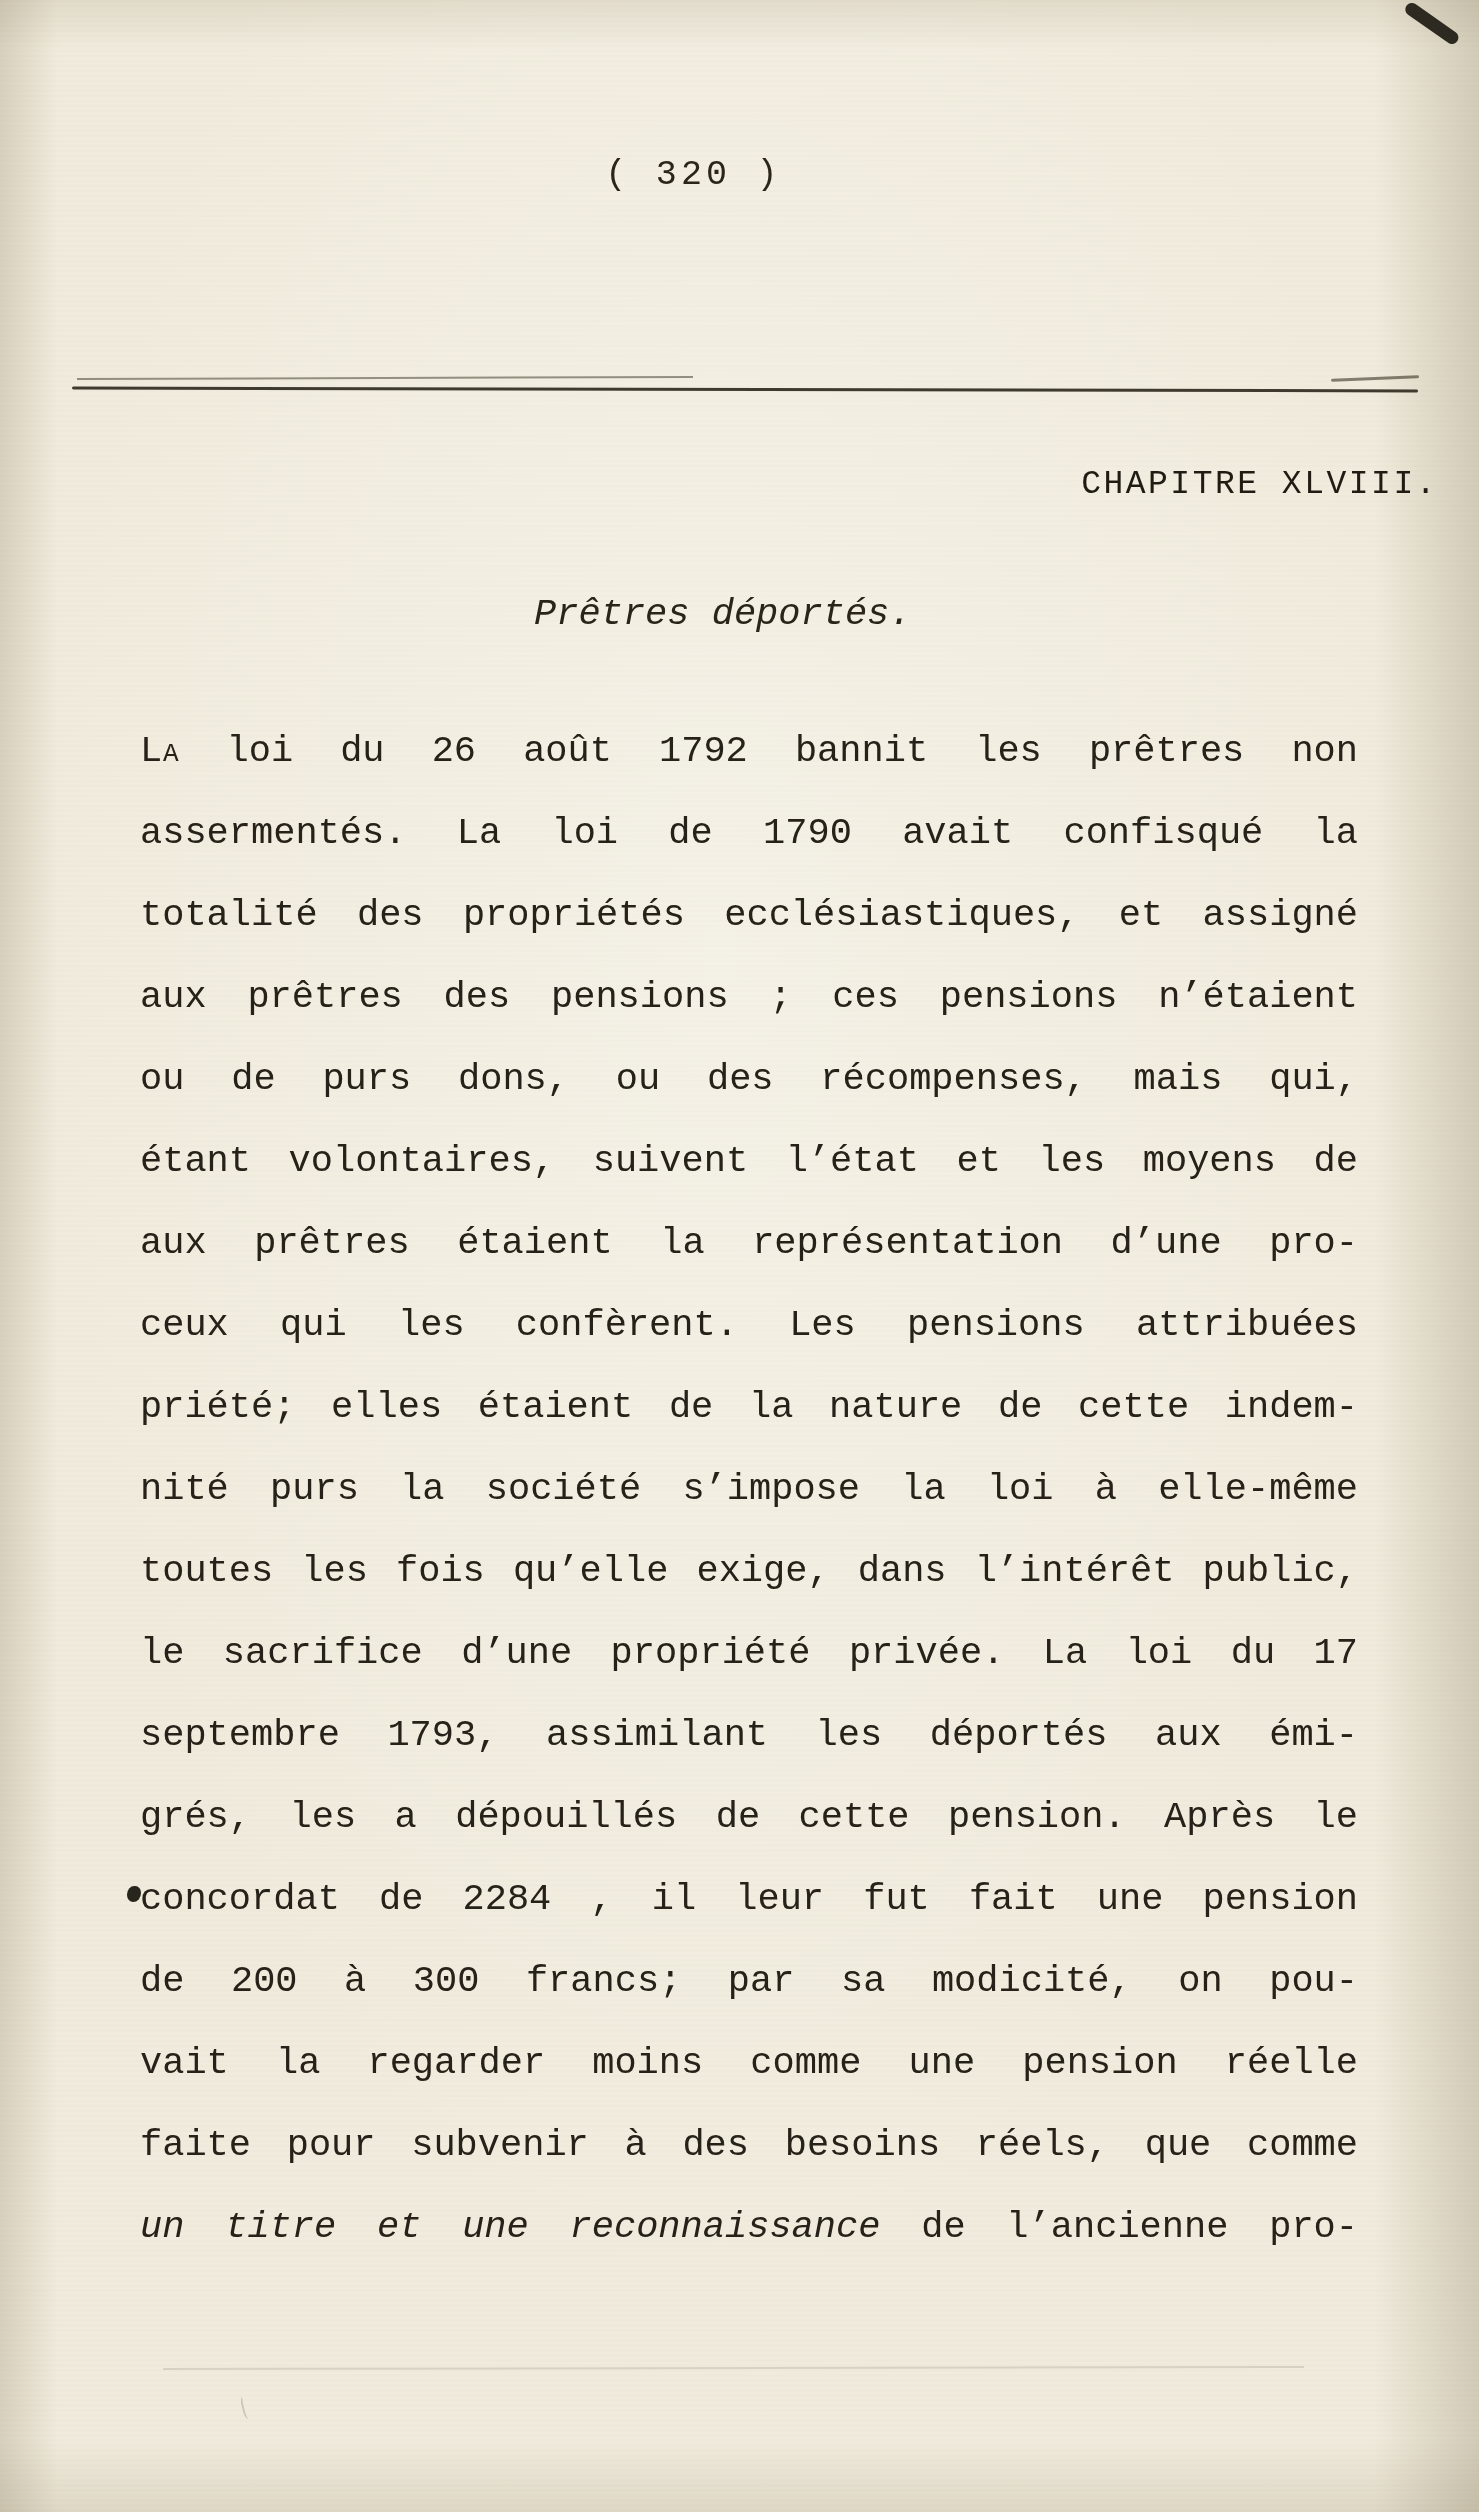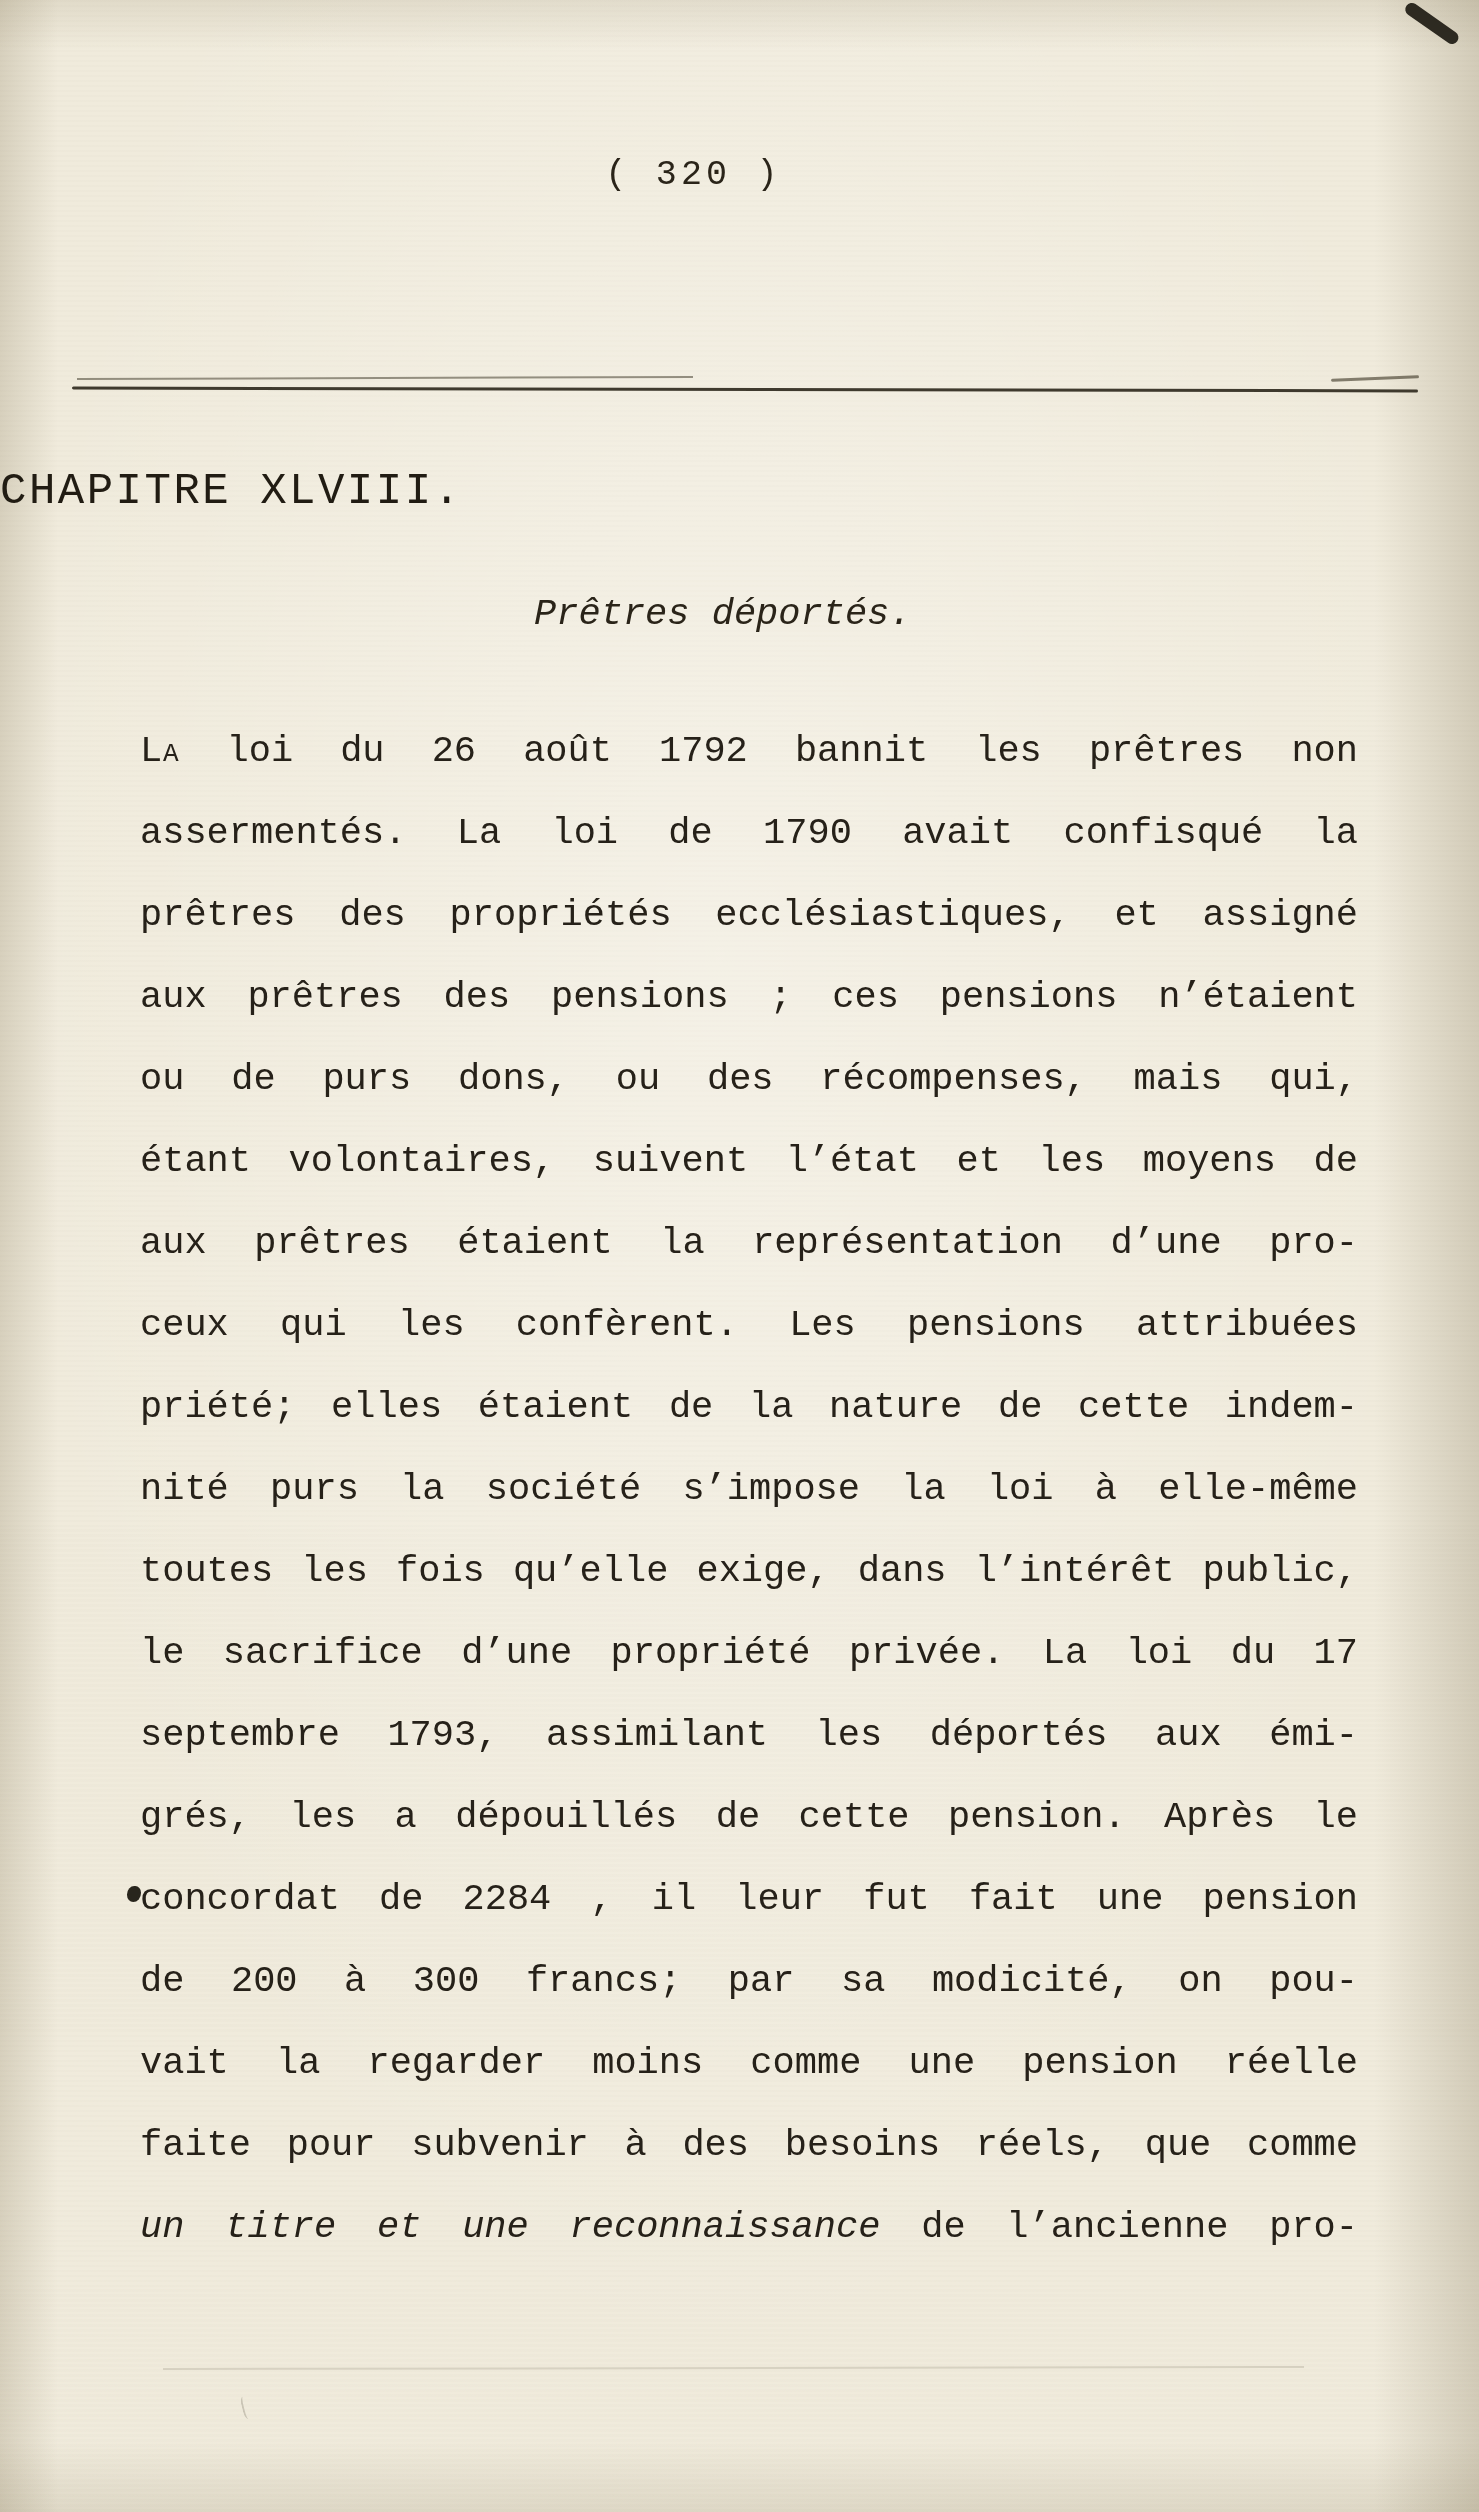--- a/index.html
+++ b/index.html
@@ -34,21 +34,21 @@
   .rule-partial{
     position:absolute;top:377px;left:77px;width:616px;height:1.7px;
     background:rgba(70,64,48,.55);transform:rotate(-0.18deg);
   }
   .rule-right-tick{
     position:absolute;top:377px;left:1331px;width:88px;height:2.5px;
     background:rgba(70,64,48,.65);transform:rotate(-2.2deg);border-radius:1.7px;
   }
   .title{
     position:absolute;top:466px;left:0;width:1438px;margin:0;
-    text-align:left;font-size:44px;font-weight:normal;
+    text-align:right;font-size:33px;font-weight:normal;
     letter-spacing:2.5px;color:#211c13;
   }
   .subtitle{
     position:absolute;top:593px;left:0;width:1479px;
     text-align:center;font-style:italic;font-size:37px;
     transform:translateX(-16.7px);color:#2a2419;
   }
   .body{
     position:absolute;top:710px;left:140px;width:1218px;
   }
@@ -87,21 +87,21 @@
   <div class="rule-partial"></div>
   <div class="rule-right-tick"></div>
   <div class="rule-main"></div>
 
   <h1 class="title">CHAPITRE XLVIII.</h1>
   <div class="subtitle">Prêtres déportés.</div>
 
   <div class="body">
       <div class="line"><span class="sc">La</span><span> loi du 26 août 1792 bannit les prêtres non</span></div>
       <div class="line"><span>assermentés. La loi de 1790 avait confisqué la</span></div>
-      <div class="line"><span>prêtres des propriétés ecclésiastiques, et assigné</span></div>
+      <div class="line"><span>totalité des propriétés ecclésiastiques, et assigné</span></div>
       <div class="line"><span>aux prêtres des pensions ; ces pensions n’étaient</span></div>
       <div class="line"><span>ou de purs dons, ou des récompenses, mais qui,</span></div>
       <div class="line"><span>étant volontaires, suivent l’état et les moyens de</span></div>
       <div class="line"><span>aux prêtres étaient la représentation d’une pro-</span></div>
       <div class="line"><span>ceux qui les confèrent. Les pensions attribuées</span></div>
       <div class="line"><span>priété; elles étaient de la nature de cette indem-</span></div>
       <div class="line"><span>nité purs la société s’impose la loi à elle-même</span></div>
       <div class="line"><span>toutes les fois qu’elle exige, dans l’intérêt public,</span></div>
       <div class="line"><span>le sacrifice d’une propriété privée. La loi du 17</span></div>
       <div class="line"><span>septembre 1793, assimilant les déportés aux émi-</span></div>

